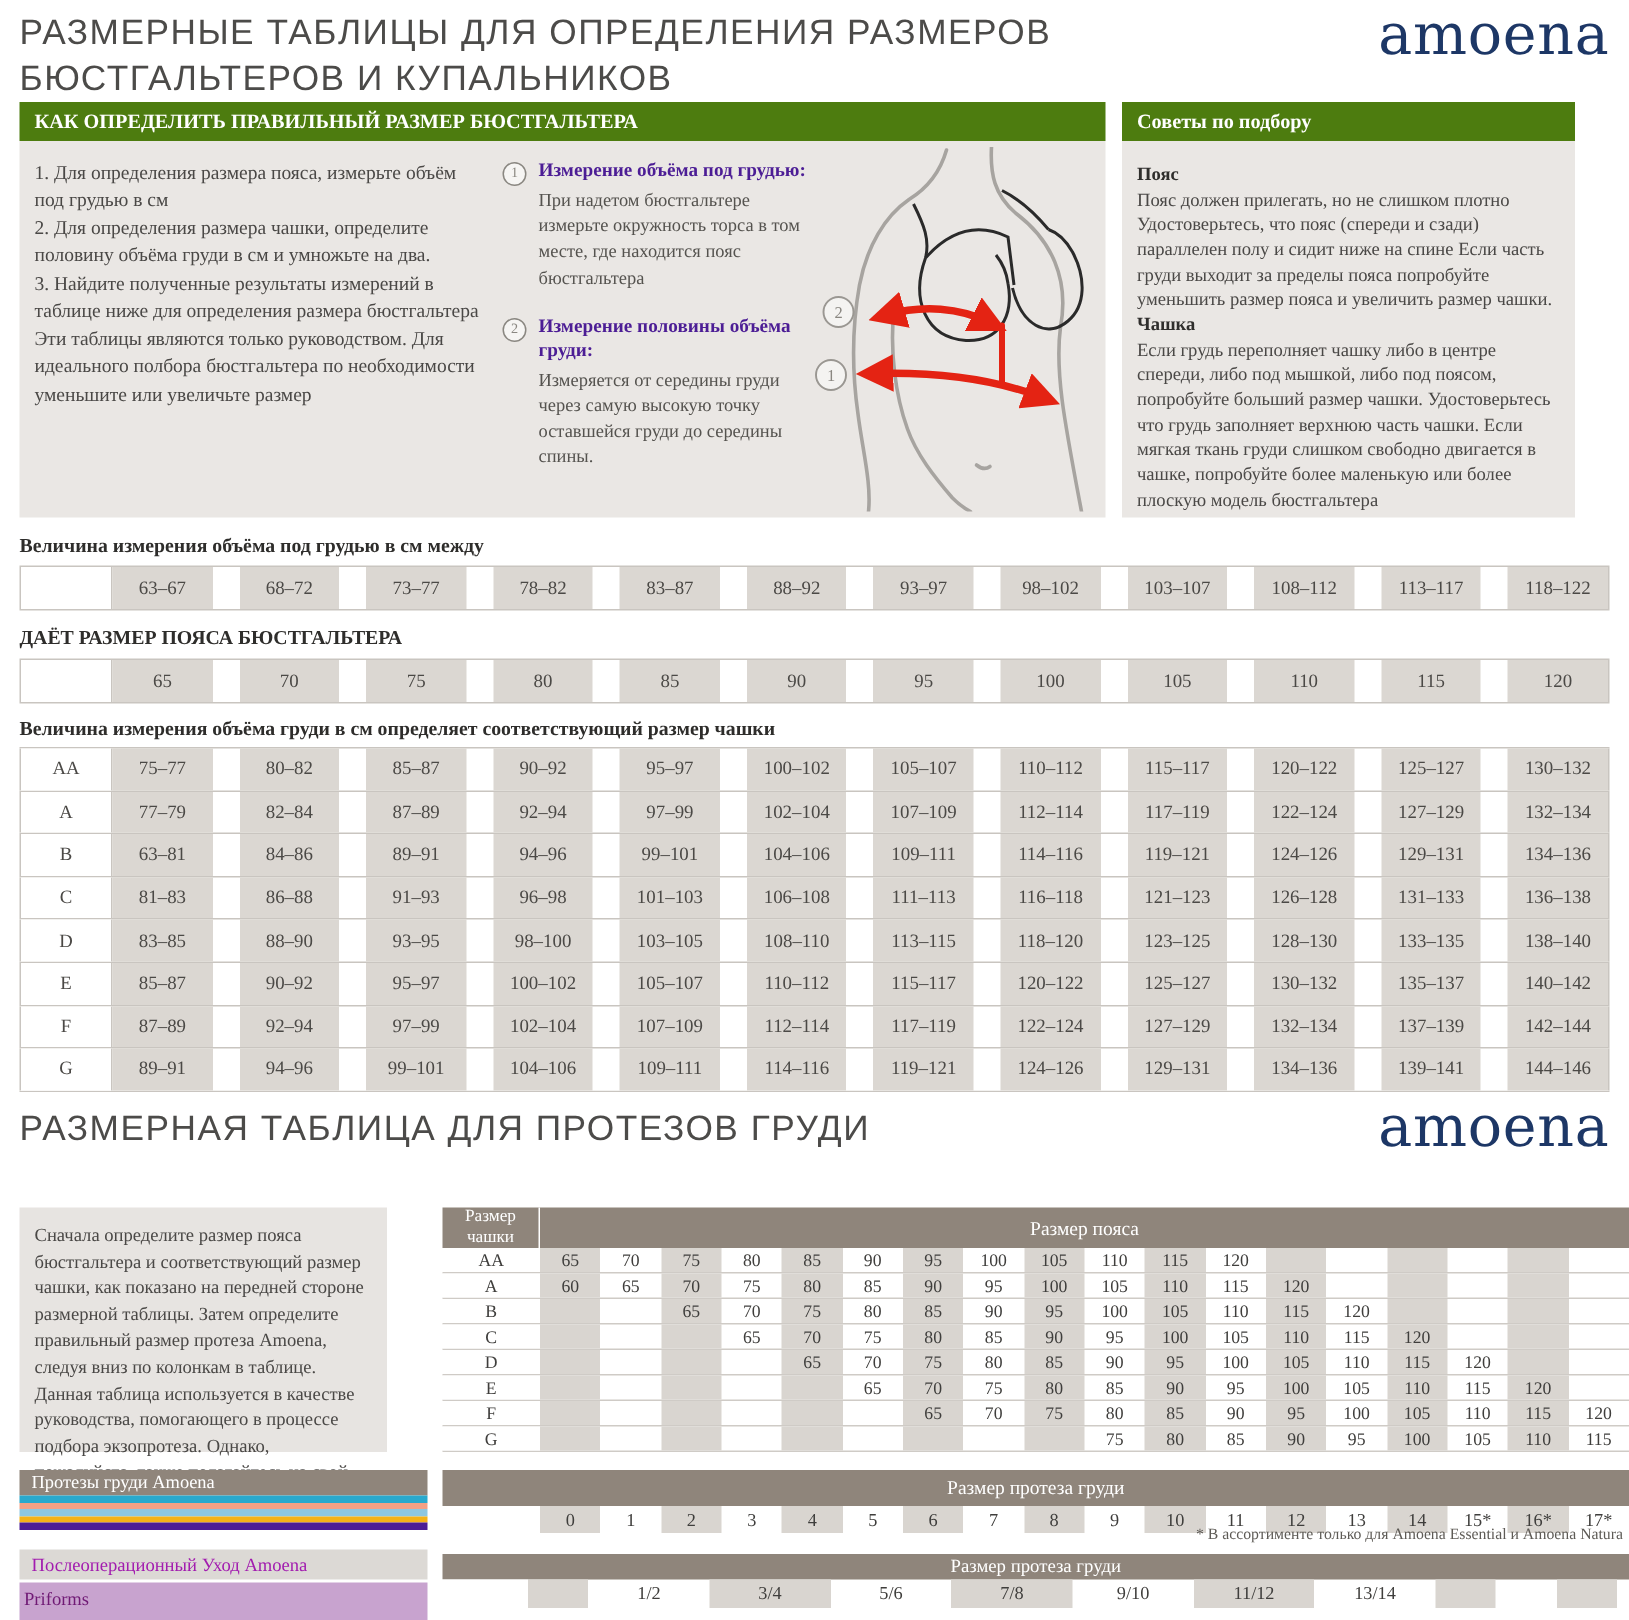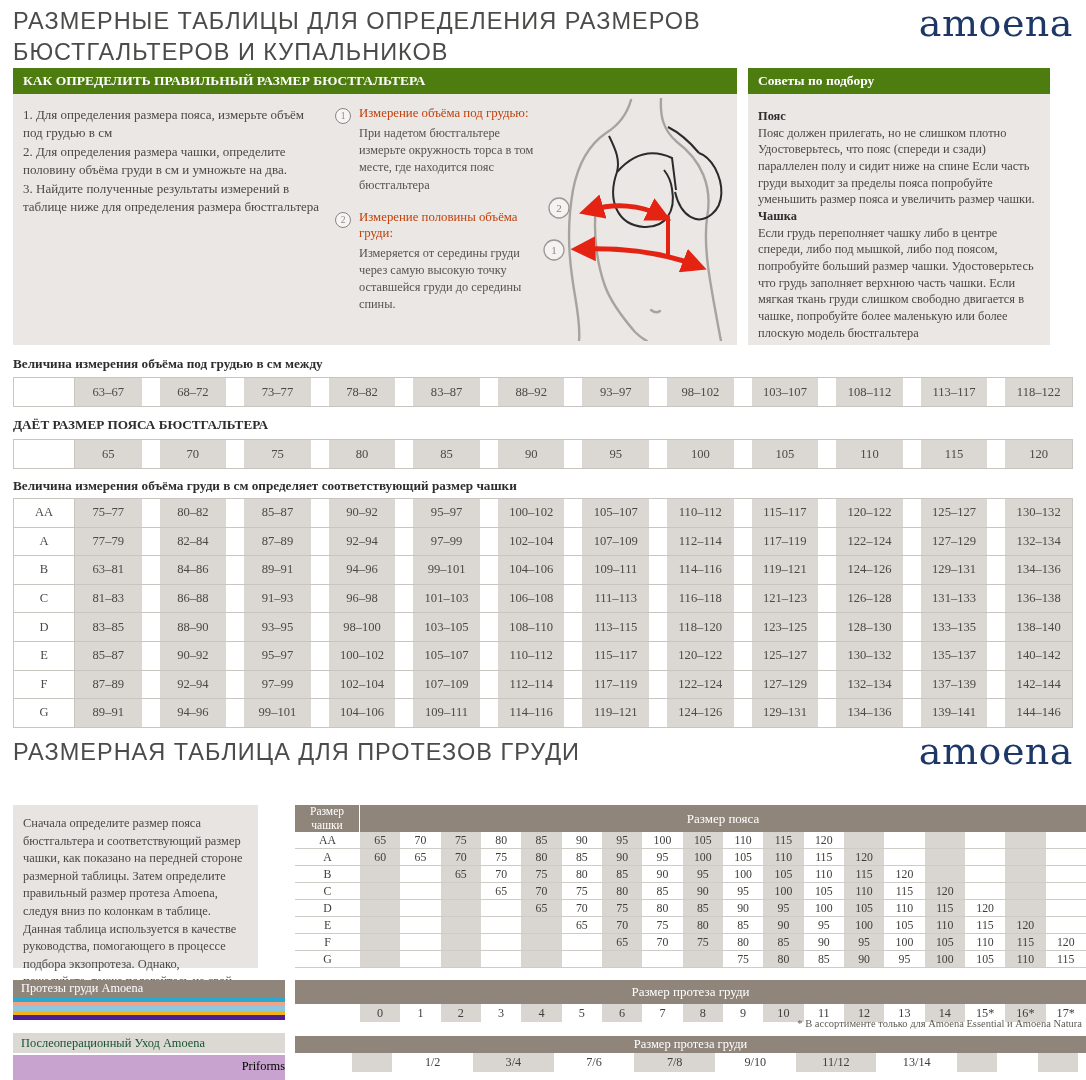--- a/index.html
+++ b/index.html
@@ -16,21 +16,21 @@
   .bar{height:26px;background:#4d7c0f;color:#fff;font-weight:bold;font-size:13.5px;
        line-height:26px;padding-left:10px;box-sizing:border-box;}
   .panel-body{background:#eae7e4;height:251px;position:relative;}
   .instructions{position:absolute;left:10px;top:12px;width:302px;font-size:13px;
                 line-height:1.42;color:#4a4846;}
   .steps{position:absolute;left:322px;top:12px;width:214px;}
   .step{position:relative;padding-left:24px;margin-bottom:16px;}
   .step-num{position:absolute;left:0;top:2px;width:14px;height:14px;border:1px solid #8a8781;
             border-radius:50%;color:#8a8781;font-size:9.5px;text-align:center;line-height:14px;
             background:#f6f5f3;}
-  .step-title{font-weight:normal;font-size:12.8px;color:#c2410c;margin-bottom:3px;line-height:1.25;}
+  .step-title{font-weight:bold;font-size:12.8px;color:#4c1d95;margin-bottom:3px;line-height:1.25;}
   .step-text{font-size:12.3px;line-height:1.4;color:#55534f;}
   .figure{position:absolute;right:0px;top:4px;width:198px;height:243px;}
   .tips-body{padding:14px 12px 0 10px;font-size:12.4px;line-height:1.345;color:#4a4846;}
   .tips-title{font-weight:bold;color:#2f2e2c;}
 
   
   .tbl-label{font-weight:bold;font-size:13.2px;color:#2e2d2b;}
   .strip,.trow{display:flex;border-top:1px solid #c9c5c0;border-bottom:1px solid #c9c5c0;
                box-sizing:border-box;background:#fff;}
   .trow{border-bottom:none;}
@@ -61,24 +61,24 @@
   .prod-bar{width:272px;height:17px;background:#8f857b;color:#fff;font-size:12.3px;
             line-height:17px;padding-left:8px;box-sizing:border-box;}
   .tags{width:272px;height:23px;display:flex;}
   .tag{flex:1;color:#fff;font-size:12.3px;line-height:23px;padding-left:7px;box-sizing:border-box;
        white-space:nowrap;overflow:hidden;}
   .sizes-bar{width:791px;height:24px;background:#8f857b;color:#fff;font-size:13px;
              text-align:center;line-height:24px;}
   .sizes-row{width:791px;height:18px;display:flex;}
   .sizes-row .gcell{font-size:12.2px;}
   .footnote{font-size:10.5px;color:#5e5b56;}
-  .after-bar{width:272px;height:20px;background:#dcd9d5;color:#14532d;font-size:12.4px;
+  .after-bar{width:272px;height:20px;background:#dcd9d5;color:#a21caf;font-size:12.4px;
              line-height:20px;padding-left:8px;box-sizing:border-box;}
-  .priforms{width:272px;height:25px;background:#c8a3cf;color:#000000;font-size:12.4px;
-            line-height:23px;padding-left:24px;box-sizing:border-box;text-align:right;}
+  .priforms{width:272px;height:25px;background:#c8a3cf;color:#701a75;font-size:12.4px;
+            line-height:23px;padding-left:3px;box-sizing:border-box;}
   .frac-bar{width:791px;height:17px;background:#8f857b;color:#fff;font-size:12.5px;
             text-align:center;line-height:17px;}
   .frac-row{width:791px;height:19px;display:flex;}
   .frac-row .gcell{font-size:12.2px;}
   .intro-box{width:245px;height:163px;background:#e7e4e1;padding:10px;box-sizing:border-box;
              font-size:12.4px;line-height:1.42;color:#4a4846;}
 </style>
 </head>
 <body>
 
@@ -87,20 +87,21 @@
   <div class="abs big-title" style="left:13px;top:6px;width:690px;">РАЗМЕРНЫЕ ТАБЛИЦЫ ДЛЯ ОПРЕДЕЛЕНИЯ РАЗМЕРОВ БЮСТГАЛЬТЕРОВ И КУПАЛЬНИКОВ</div>
   <div class="abs logo" style="right:13px;top:1px;">amoena</div>
 
   <div class="abs" style="left:13px;top:68px;width:724px;">
     <div class="bar">КАК ОПРЕДЕЛИТЬ ПРАВИЛЬНЫЙ РАЗМЕР БЮСТГАЛЬТЕРА</div>
     <div class="panel-body">
       <div class="instructions">
         <div>1. Для определения размера пояса, измерьте объём под грудью в см</div>
         <div>2.  Для определения размера чашки, определите половину объёма груди в см и умножьте на два.</div>
         <div>3.  Найдите полученные результаты измерений в таблице ниже для определения размера бюстгальтера</div>
+        <div>Эти таблицы являются только руководством. Для идеального полбора бюстгальтера по необходимости уменьшите или увеличьте размер</div>
       </div>
       <div class="steps">
         <div class="step">
           <span class="step-num">1</span>
           <div class="step-title">Измерение объёма под грудью:</div>
           <div class="step-text">При надетом бюстгальтере измерьте окружность торса в том месте, где находится пояс бюстгальтера</div>
         </div>
         <div class="step">
           <span class="step-num">2</span>
           <div class="step-title">Измерение половины объёма груди:</div>
@@ -557,21 +558,21 @@
   <div class="abs after-bar" style="left:13px;top:1033px;">Послеоперационный Уход Amoena</div>
   <div class="abs priforms" style="left:13px;top:1055px;">Priforms</div>
 
   <div class="abs frac-bar" style="left:295px;top:1036px;">Размер протеза груди</div>
   <div class="abs frac-row" style="left:287px;top:1053px;">
     <div class="glabel"></div>
     <div style="flex:1;display:flex;">
         <div class="gcell g" style="flex-grow: 1;"></div>
         <div class="gcell" style="flex-grow: 2;">1/2</div>
         <div class="gcell g" style="flex-grow: 2;">3/4</div>
-        <div class="gcell" style="flex-grow: 2;">7/6</div>
+        <div class="gcell" style="flex-grow: 2;">5/6</div>
         <div class="gcell g" style="flex-grow: 2;">7/8</div>
         <div class="gcell" style="flex-grow: 2;">9/10</div>
         <div class="gcell g" style="flex-grow: 2;">11/12</div>
         <div class="gcell" style="flex-grow: 2;">13/14</div>
         <div class="gcell g" style="flex-grow: 1;"></div>
         <div class="gcell" style="flex-grow: 1;"></div>
         <div class="gcell g" style="flex-grow: 1;"></div>
       </div>
   </div>
 

